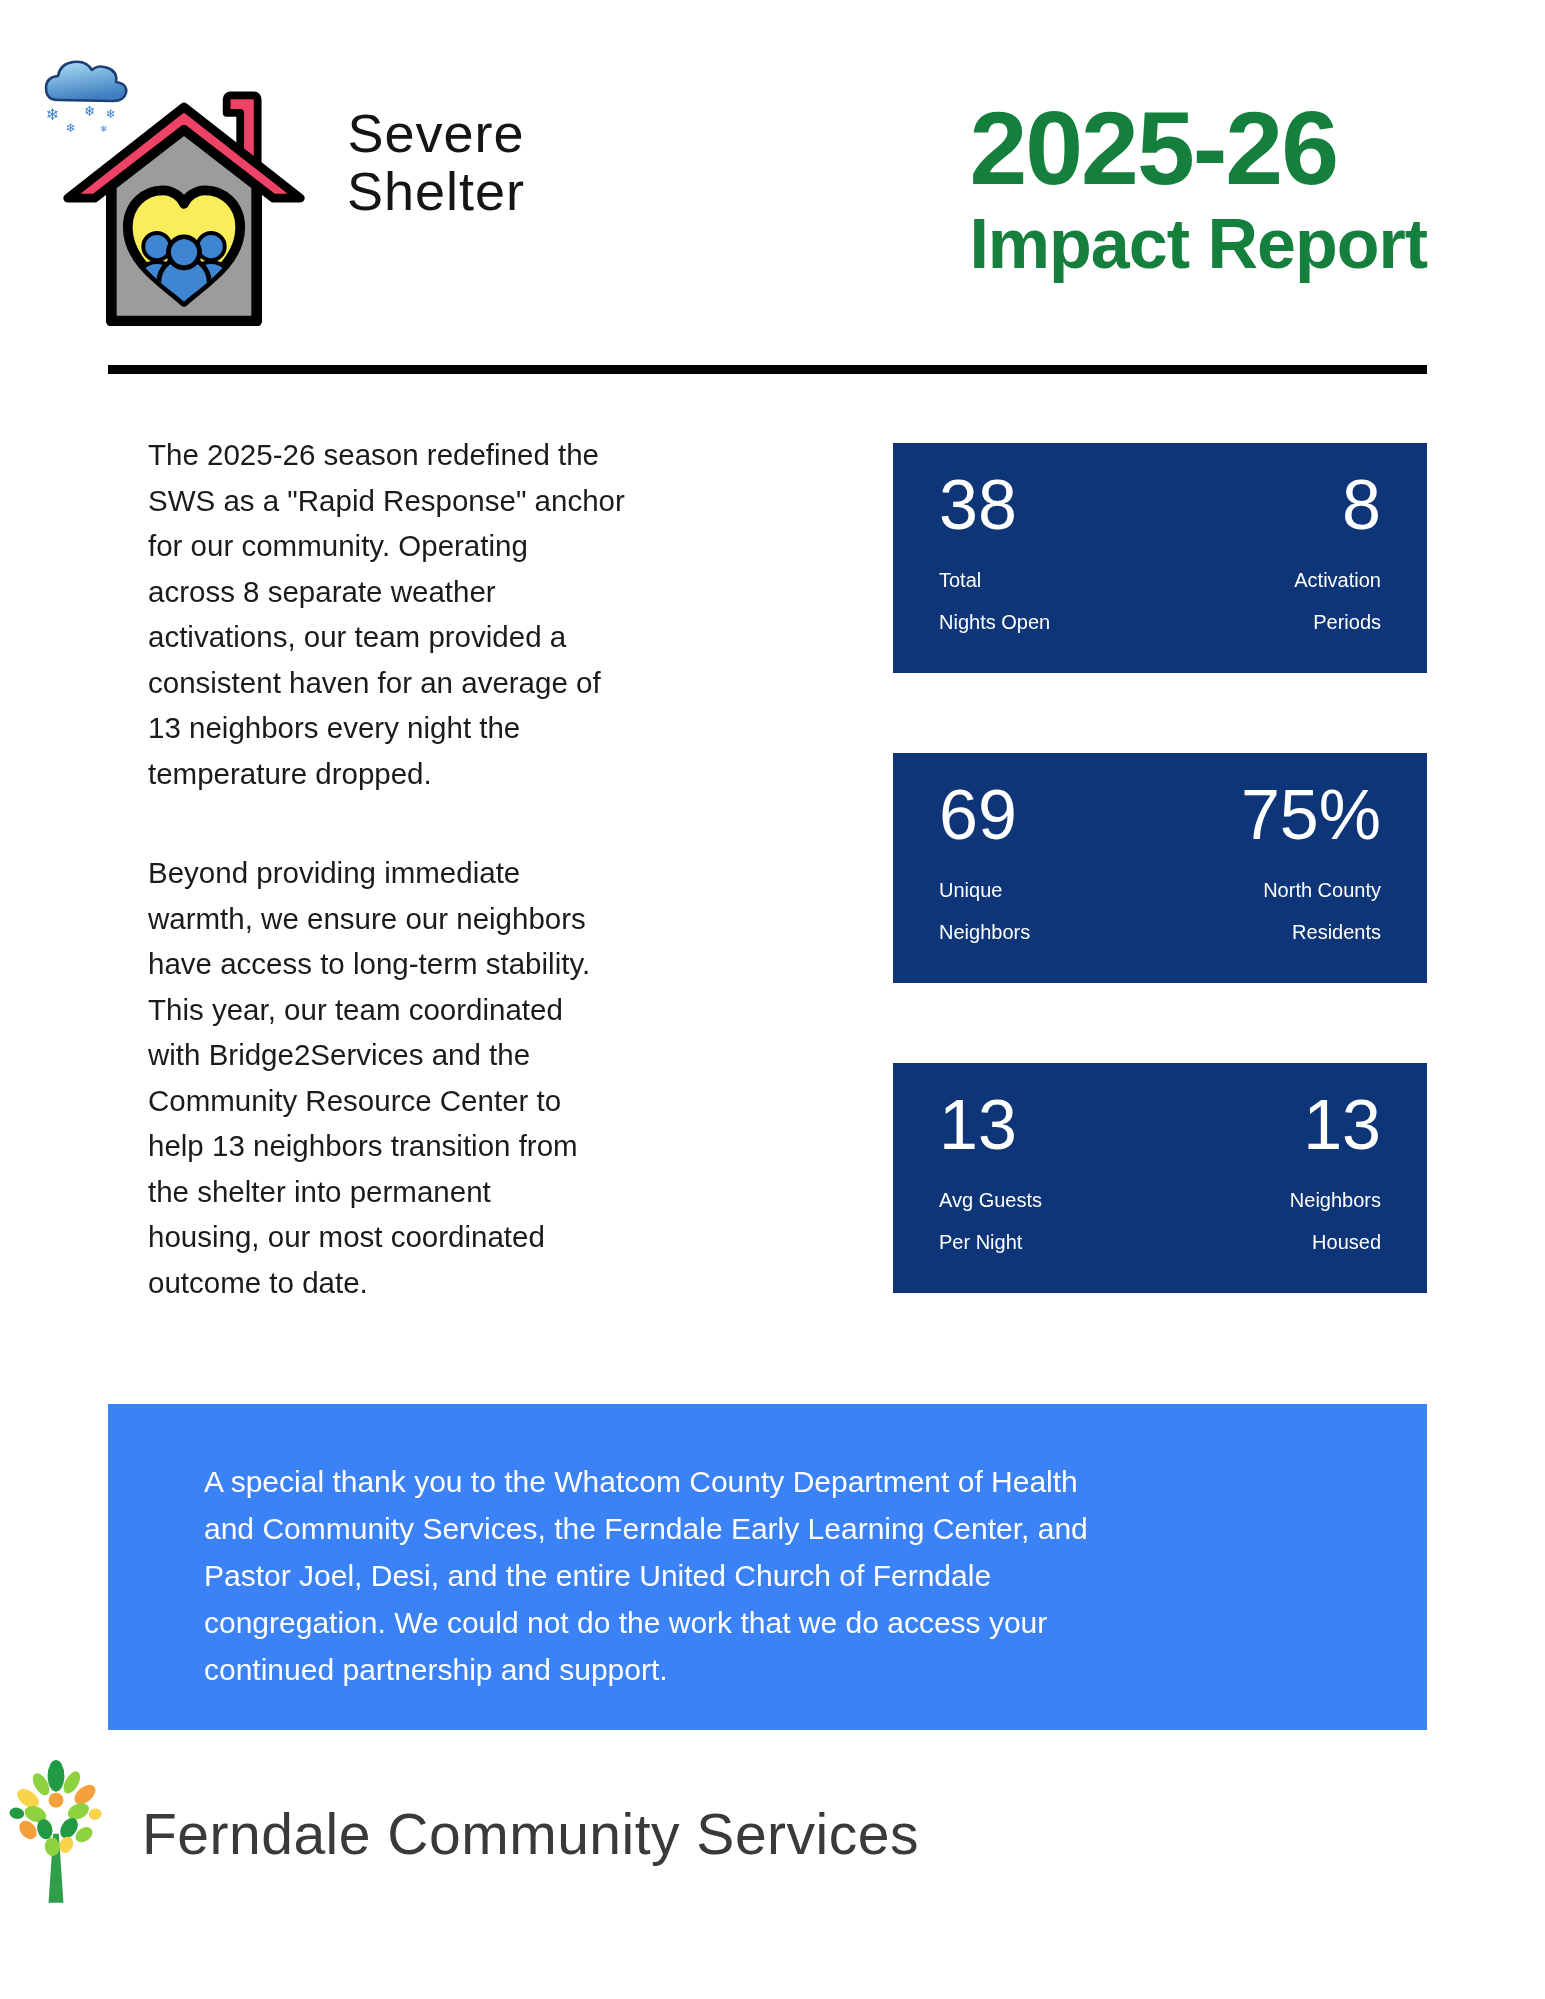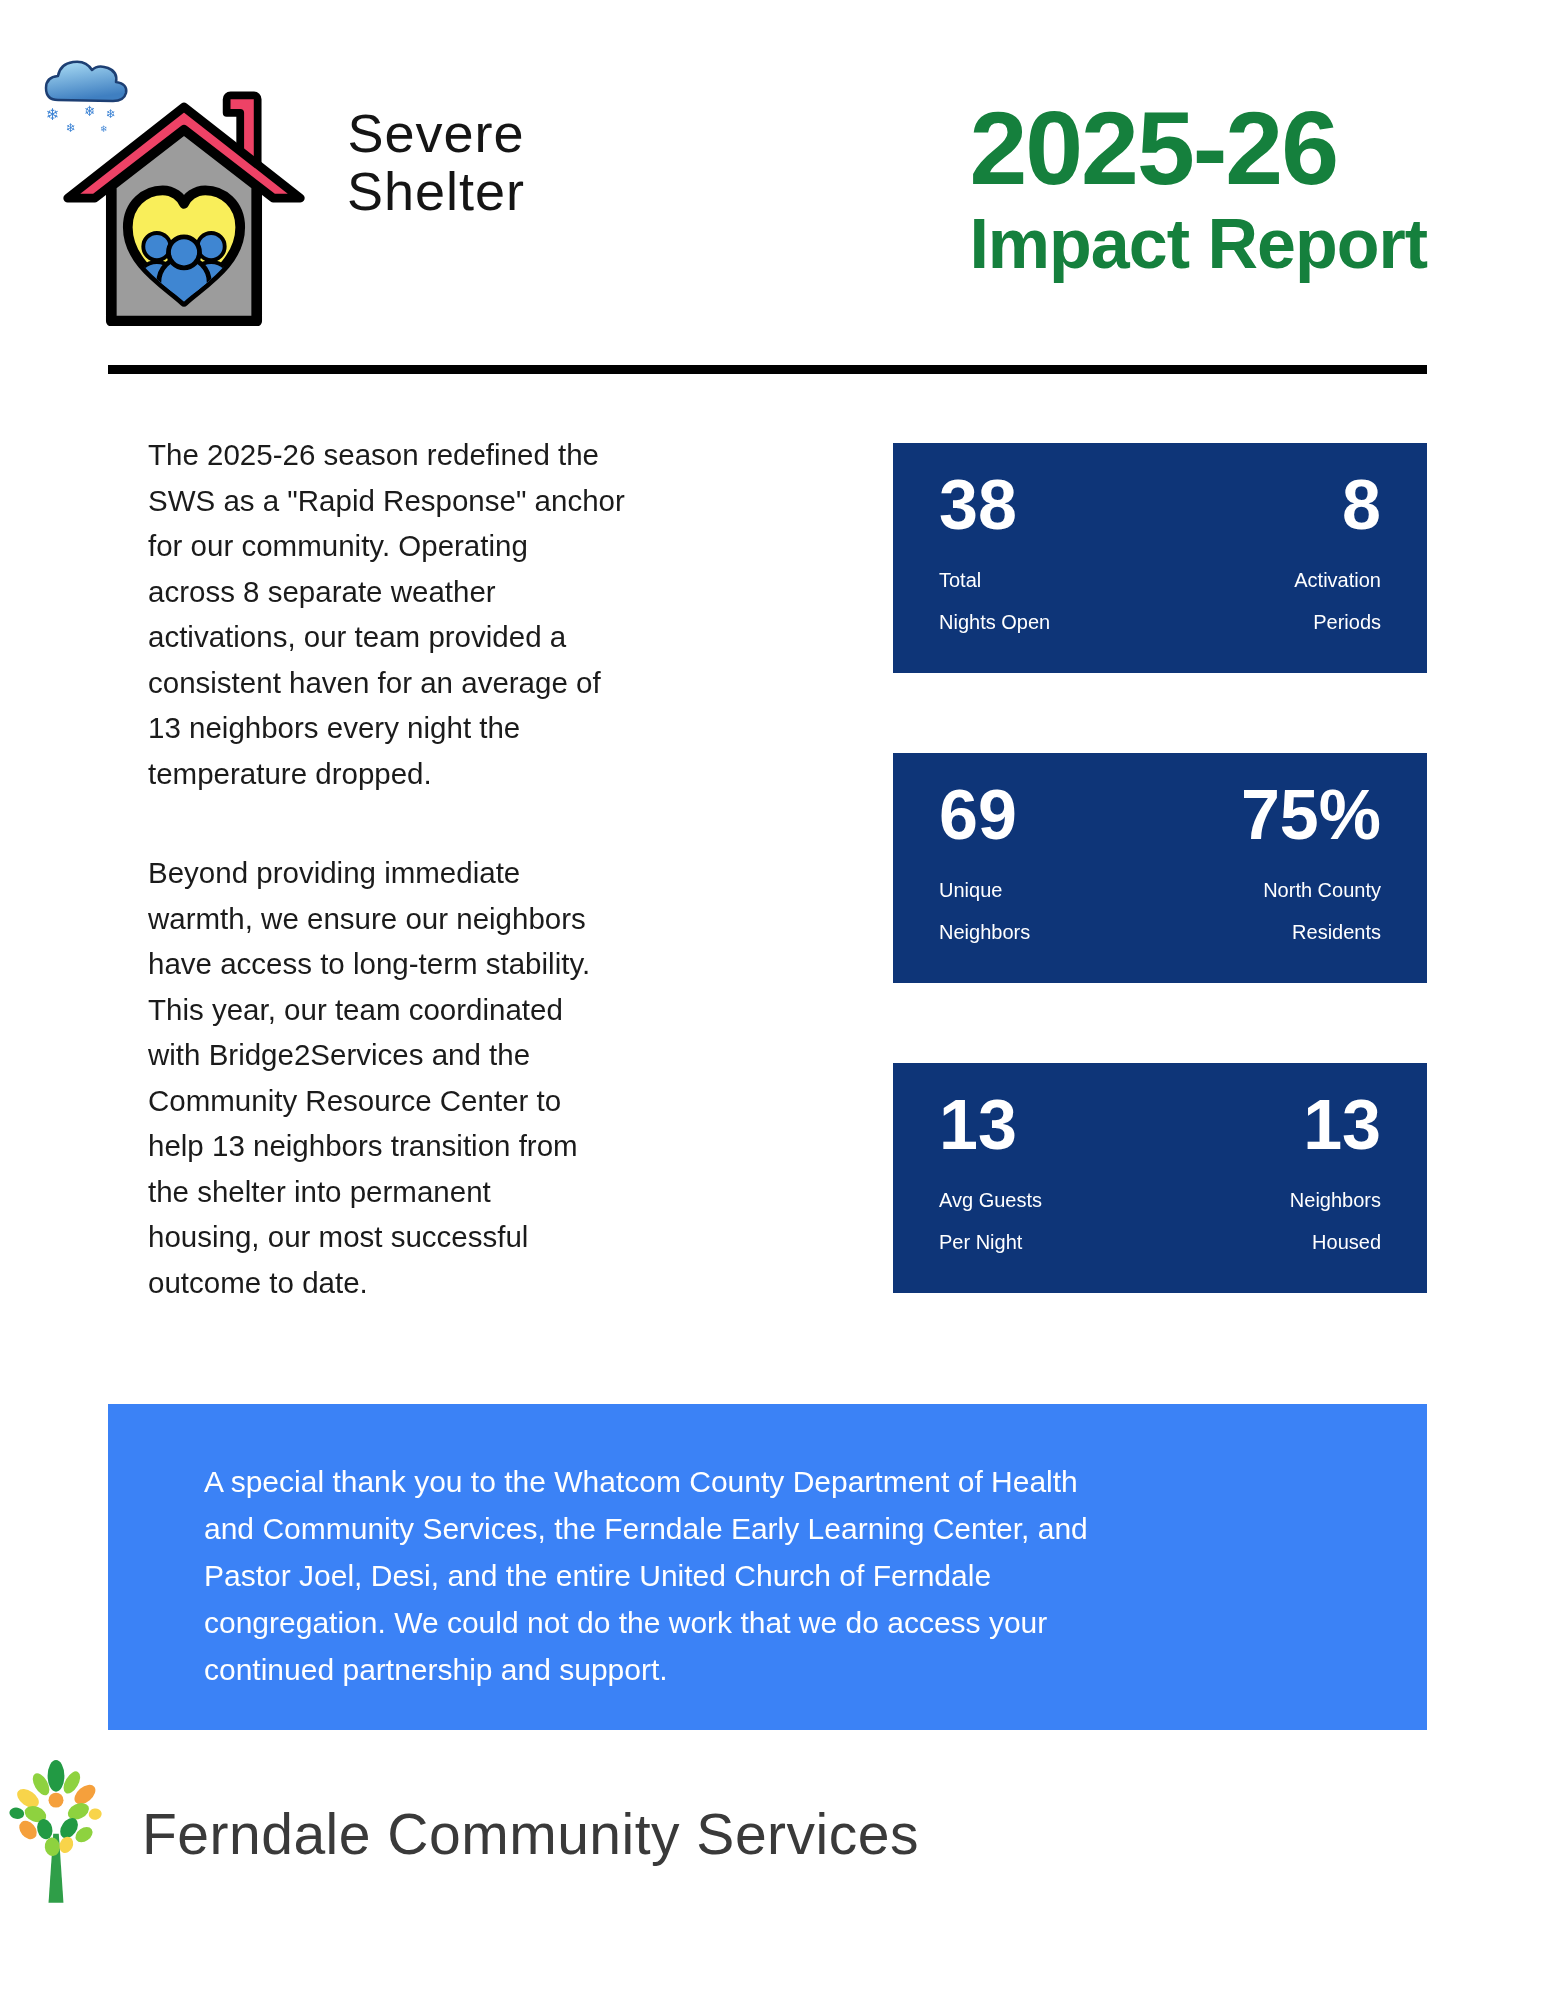--- a/index.html
+++ b/index.html
@@ -24,21 +24,21 @@
          font-size:29.5px;line-height:45.5px;margin-left:40px;}
   .intro .para{margin:0 0 54px 0;}
   .intro .line{display:block;}
 
   
   .stats{position:absolute;left:893px;top:443px;width:534px;}
   .stat-card{box-sizing:border-box;width:534px;height:230px;margin-bottom:80px;
              background:#0e3578;color:#ffffff;padding:26px 46px 30px 46px;
              display:flex;flex-direction:column;justify-content:space-between;}
   .stat-values{display:flex;justify-content:space-between;align-items:flex-start;
-               font-size:70px;font-weight:700;line-height:1.05;}
+               font-size:70px;font-weight:400;line-height:1.05;}
   .stat-labels{display:flex;justify-content:space-between;font-size:20px;line-height:42px;align-items:flex-end;}
   .stat-labels .right{text-align:right;}
   .stat-labels .line{display:block;}
 
   
   .thanks{position:absolute;left:108px;top:1404px;width:1319px;height:326px;
           box-sizing:border-box;background:#3b82f6;color:#ffffff;
           padding:54px 70px 0 96px;font-size:30px;line-height:47px;}
   .thanks .line{display:block;}
 
@@ -122,21 +122,21 @@
     </p>
     <p class="para">
       <span class="line">Beyond providing immediate</span>
       <span class="line">warmth, we ensure our neighbors</span>
       <span class="line">have access to long-term stability.</span>
       <span class="line">This year, our team coordinated</span>
       <span class="line">with Bridge2Services and the</span>
       <span class="line">Community Resource Center to</span>
       <span class="line">help 13 neighbors transition from</span>
       <span class="line">the shelter into permanent</span>
-      <span class="line">housing, our most successful</span>
+      <span class="line">housing, our most coordinated</span>
       <span class="line">outcome to date.</span>
     </p>
   </div>
 
   <div class="stats">
 
     <div class="stat-card">
       <div class="stat-values">
         <span>38</span>
         <span>8</span>

